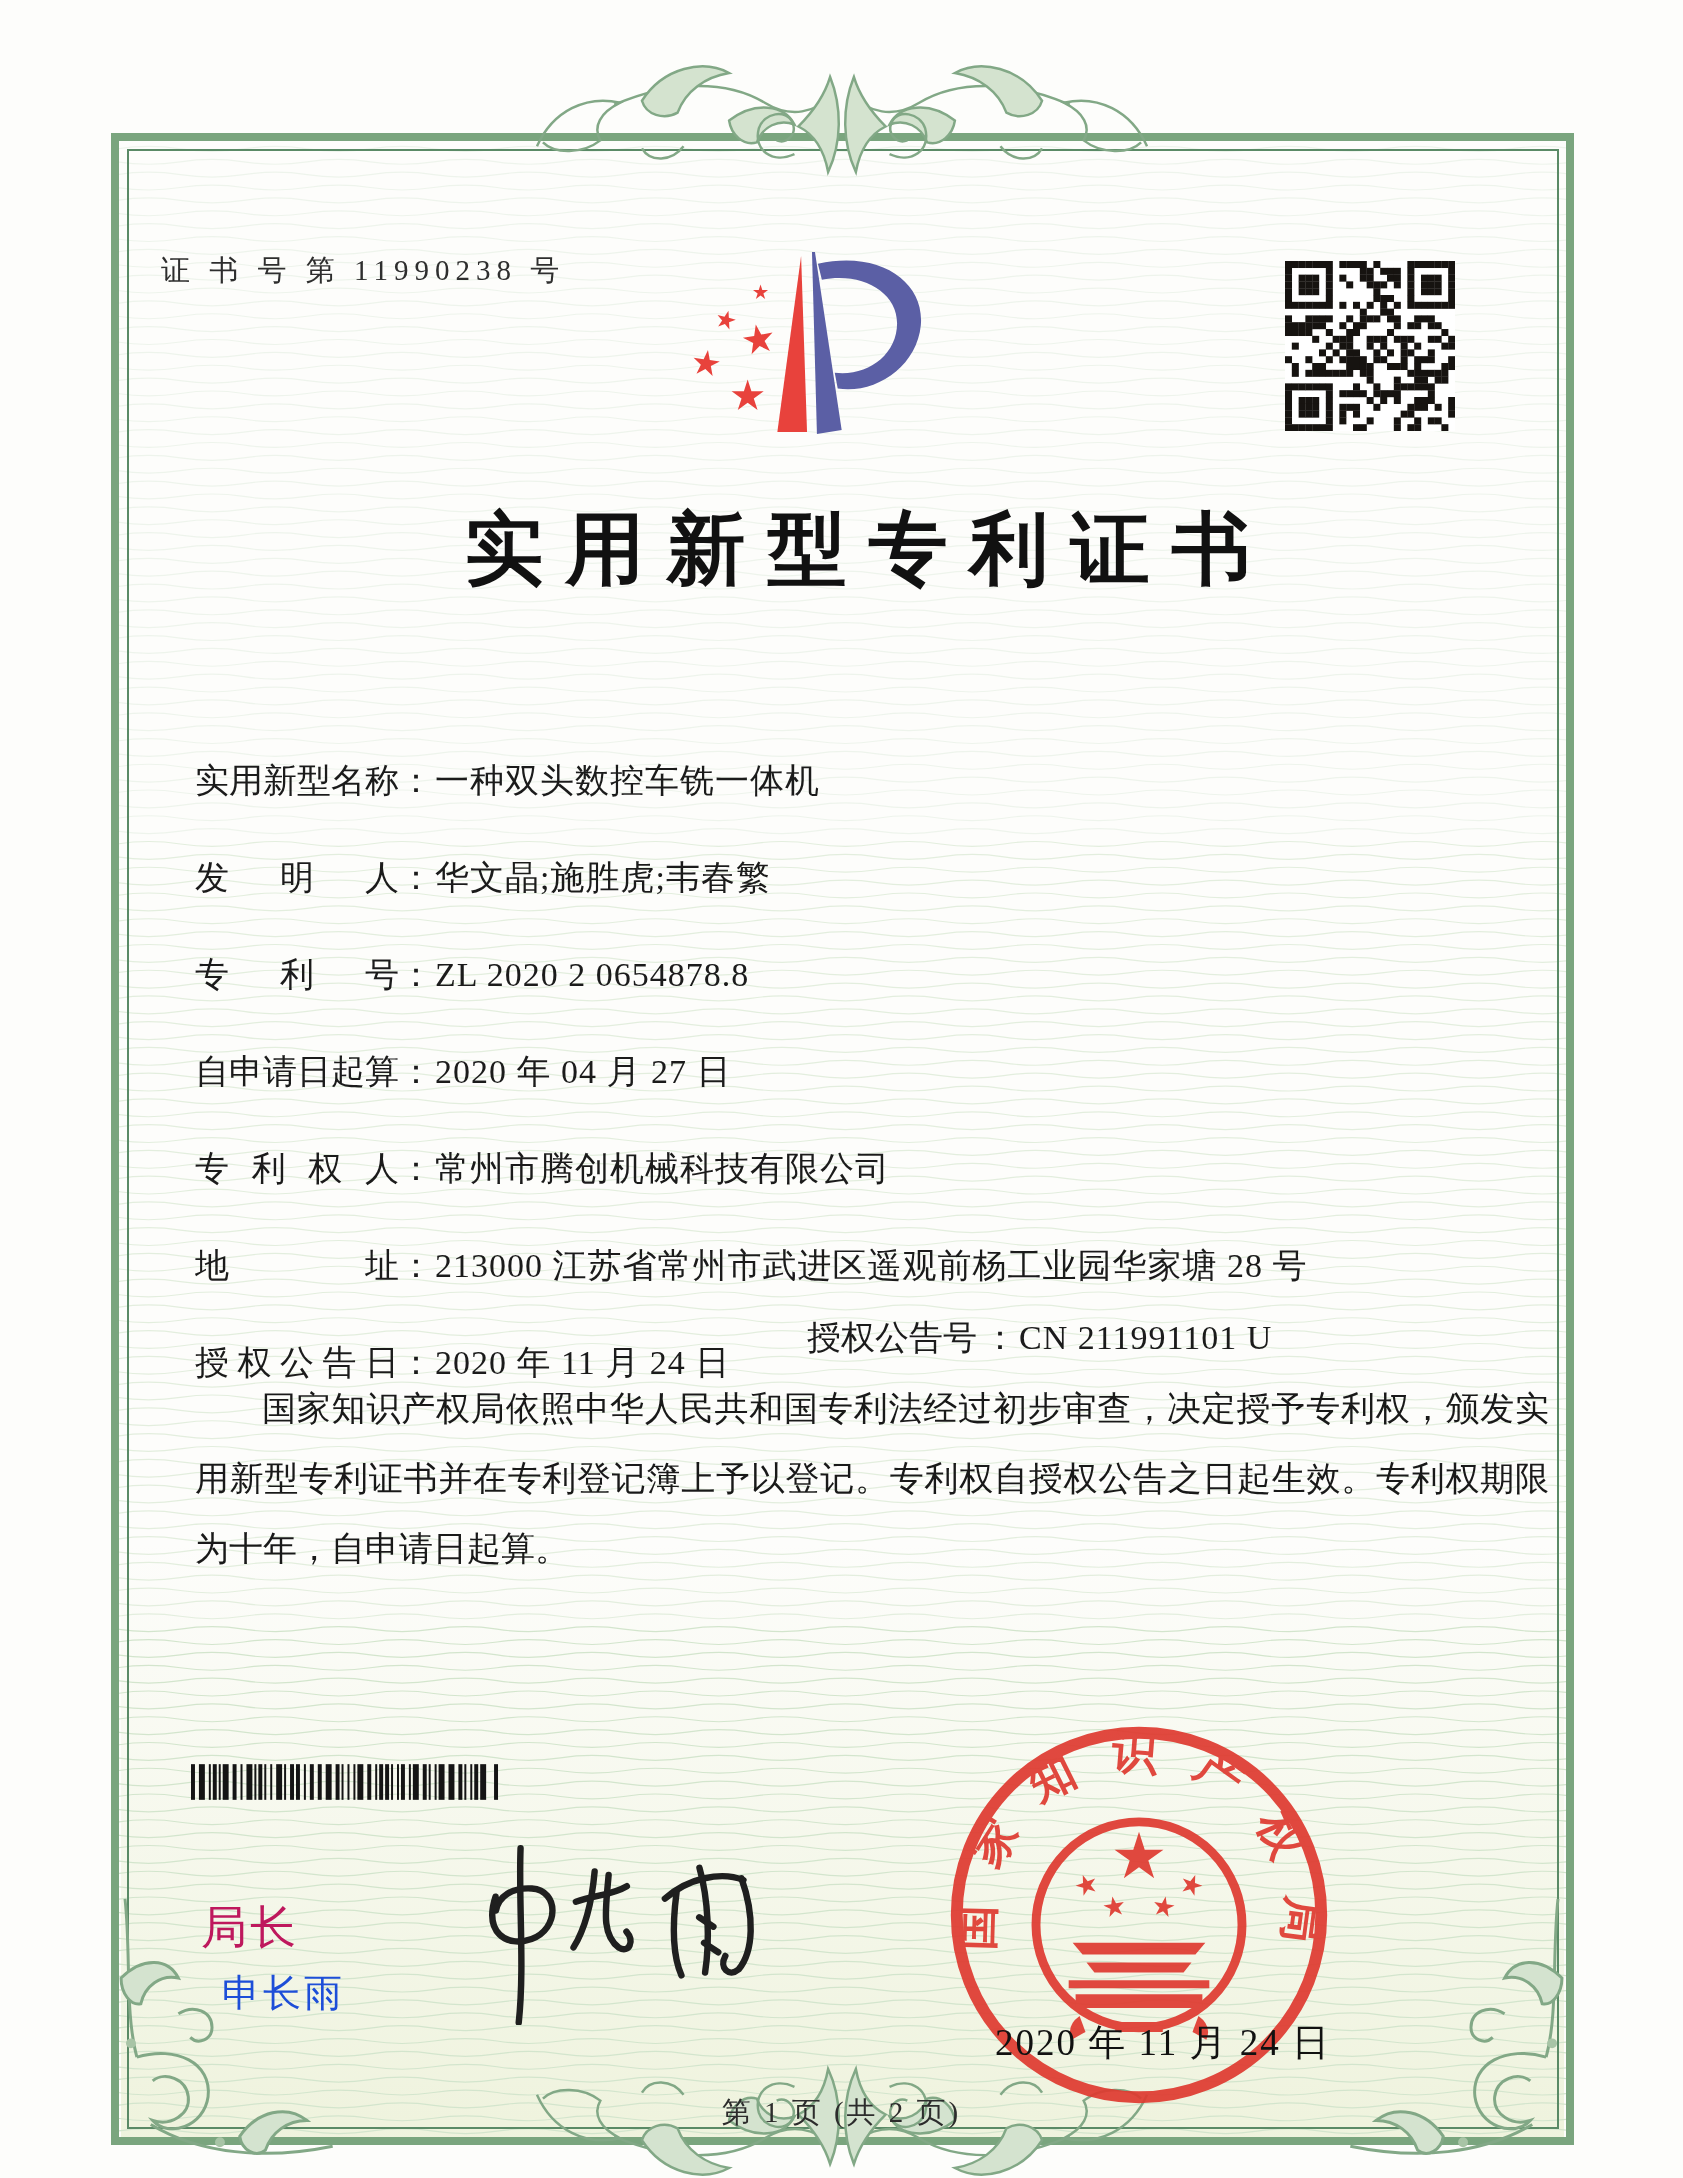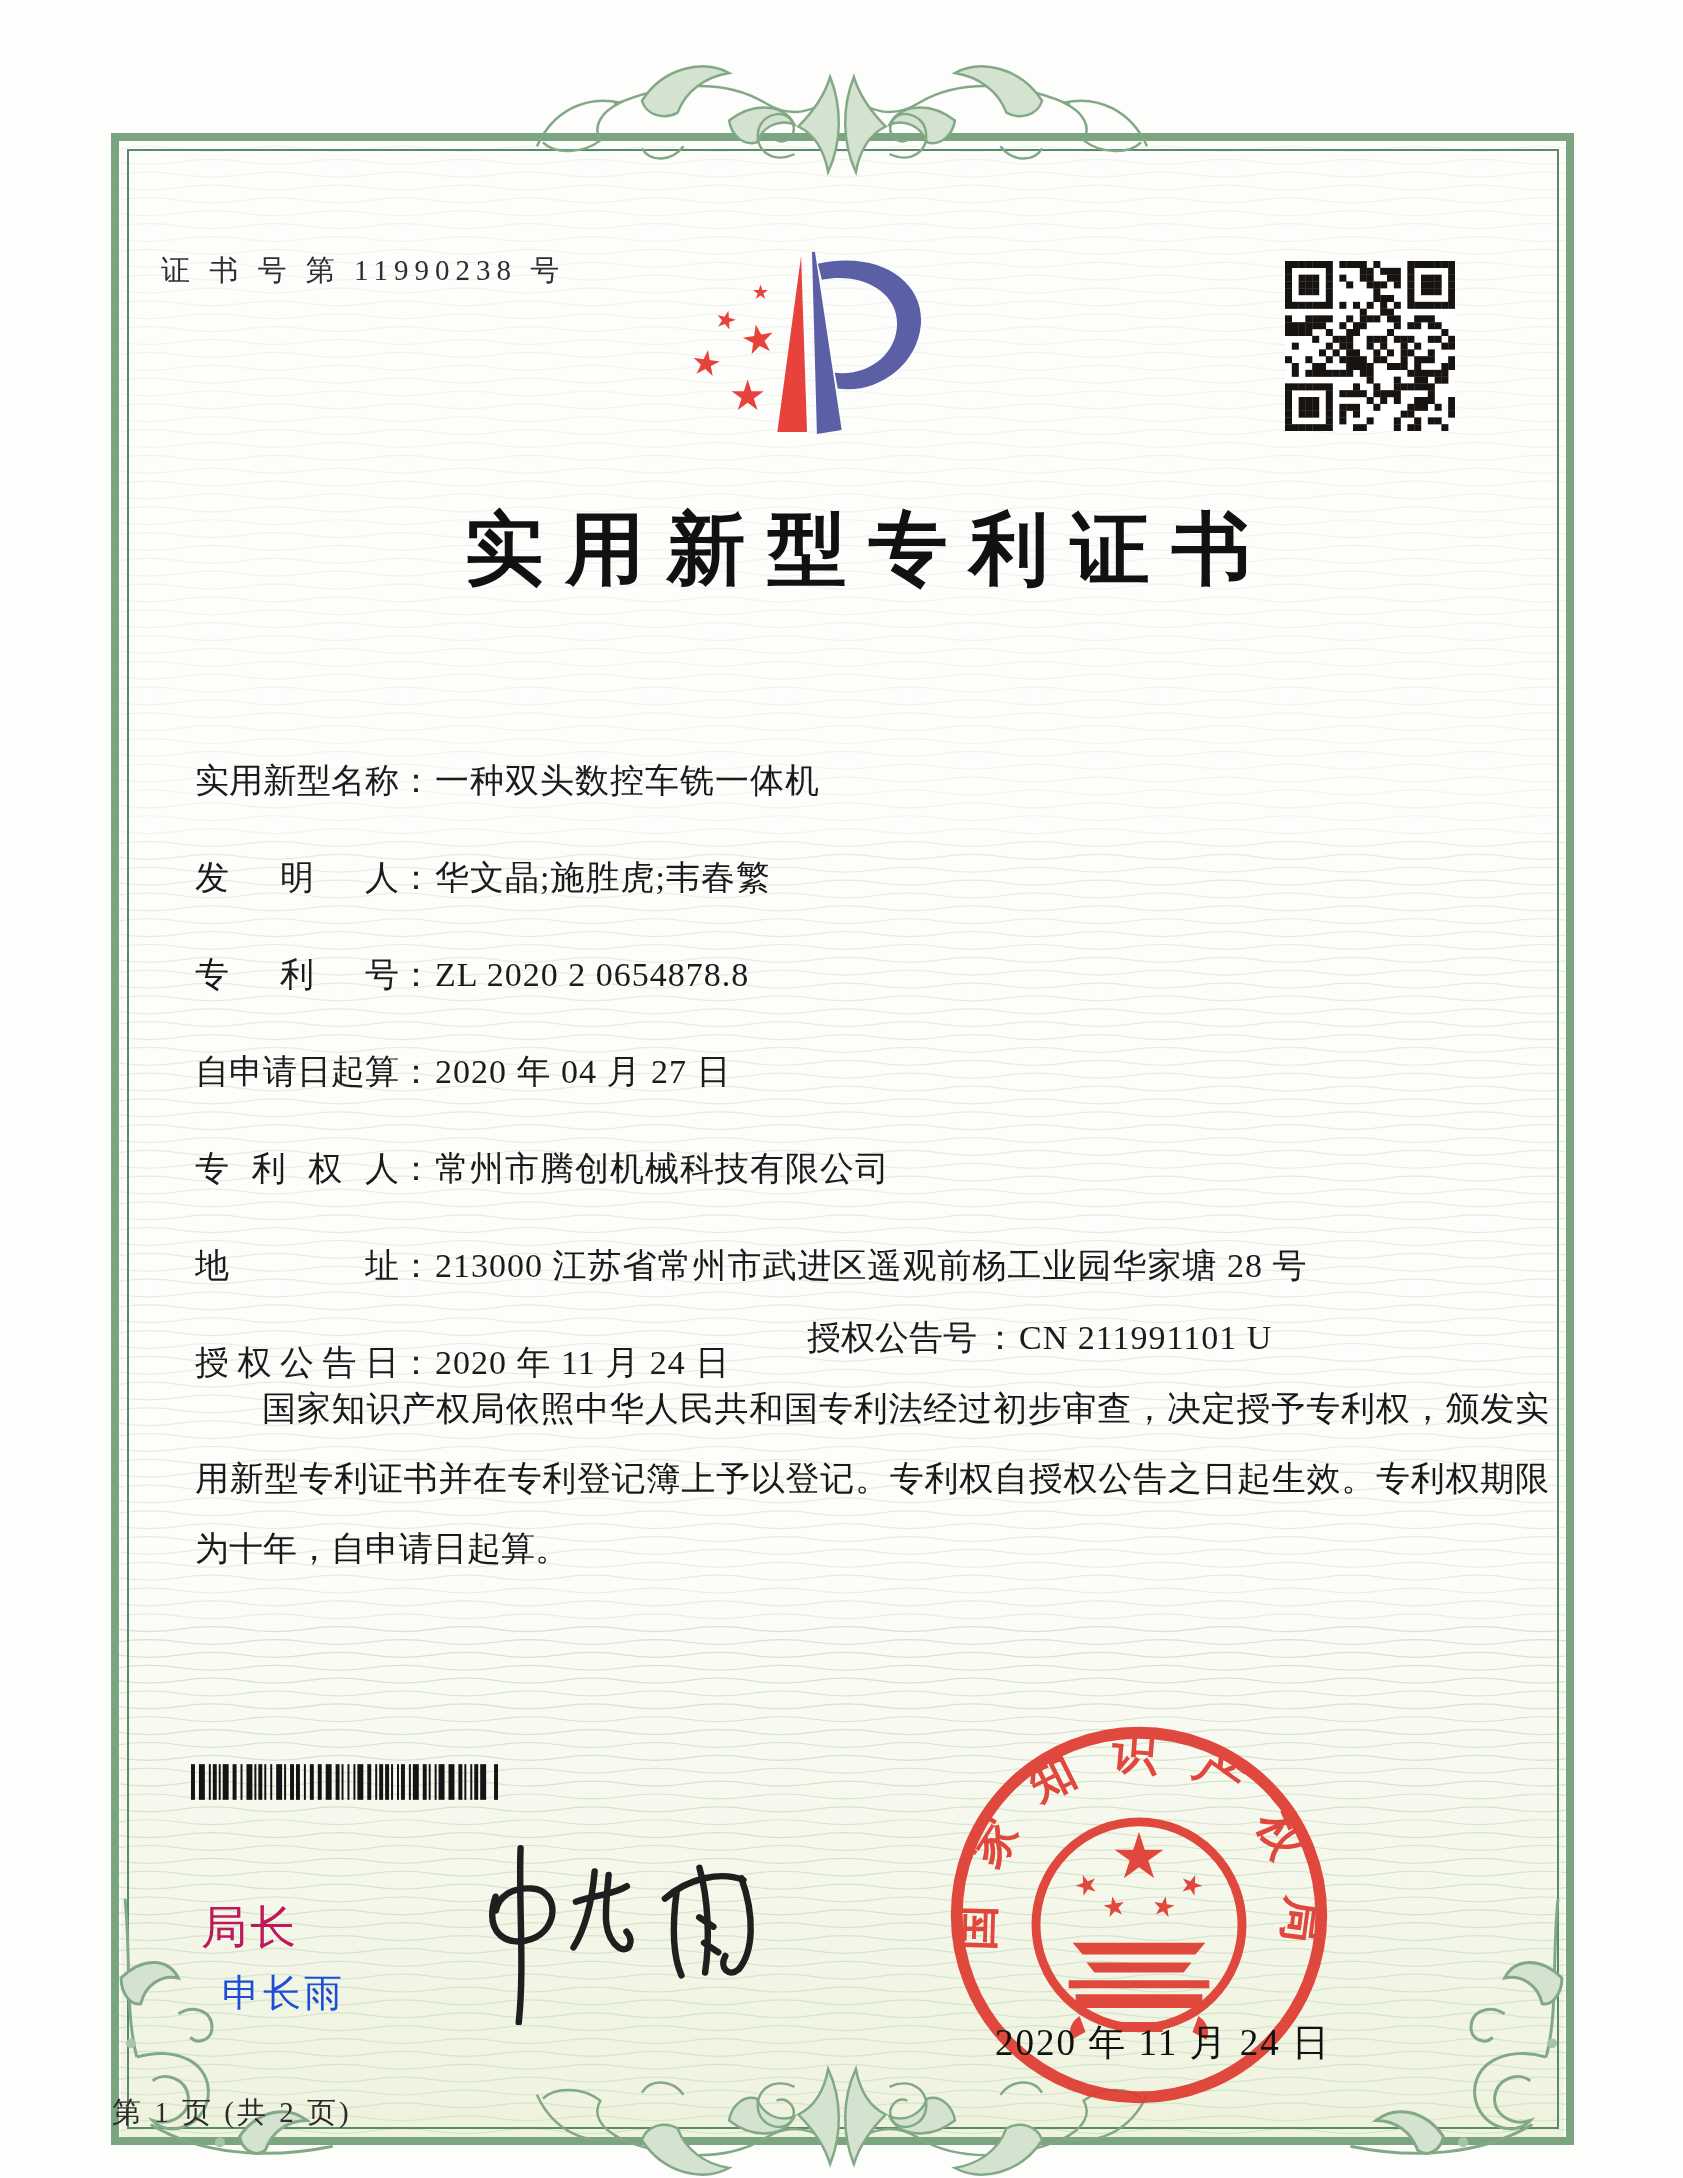--- a/index.html
+++ b/index.html
@@ -22,21 +22,21 @@
   .fcolon{display:inline-block;width:36px;}
   .fvalue{letter-spacing:1px;}
   .group2{position:absolute;left:612px;top:0;}
   .group2 .flabel2{display:inline-block;width:176px;}
   .bodytext{left:195px;top:1374px;width:1354px;font-size:34px;line-height:70px;
             text-align:justify;color:#191919;}
   .bodytext p{margin:0;text-indent:67px;}
   .signer-title{left:201px;top:1897px;font-size:46px;color:#be185d;letter-spacing:3px;}
   .signer-name{left:201px;top:1968px;font-size:38px;color:#1d4ed8;letter-spacing:3px;margin-left:21px;}
   .seal-date{left:995px;top:2018px;font-size:37px;color:#111;letter-spacing:2px;z-index:6;}
-  .footer{left:112px;top:2093px;width:1459px;font-size:29px;
+  .footer{left:112px;top:2093px;width:1459px;text-align:center;font-size:29px;
           letter-spacing:3px;color:#2c2c2c;z-index:6;}
   .seal-svg{left:931px;top:1707px;opacity:.92;z-index:5;}
   .sig-svg{left:450px;top:1837px;z-index:5;}
   svg{display:block;}
 </style>
 </head>
 <body>
 
 <div class="page">
 

